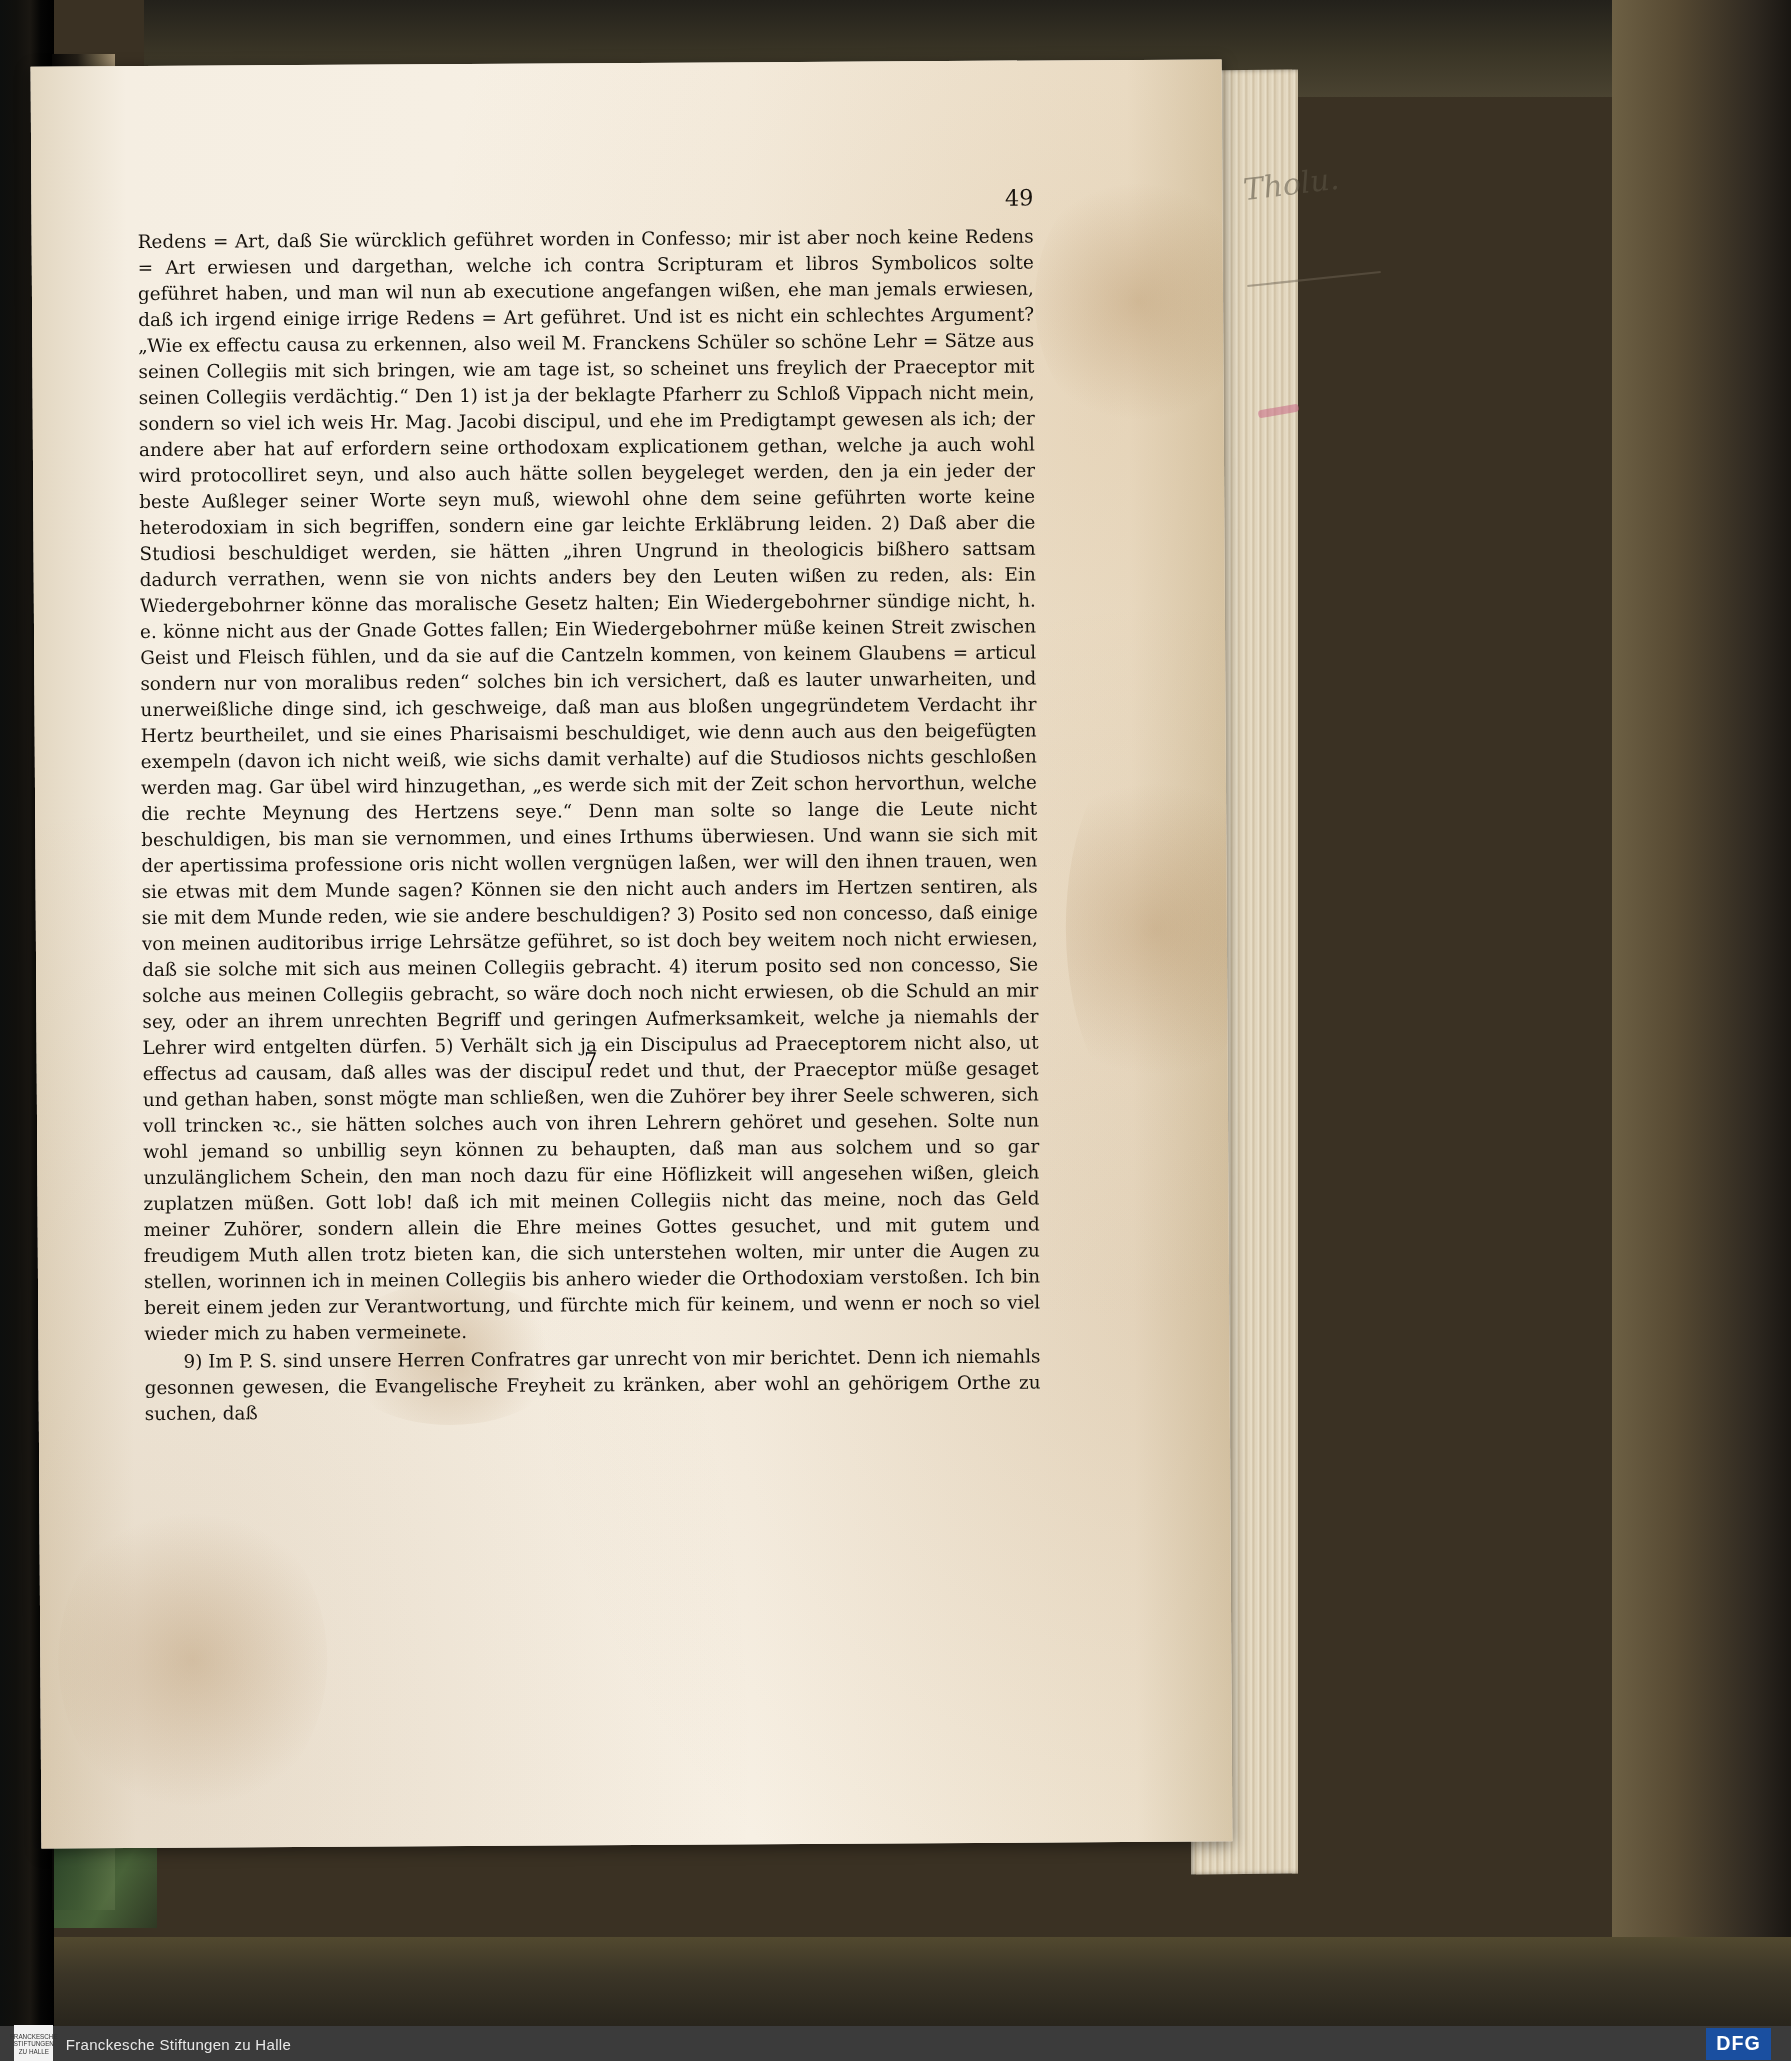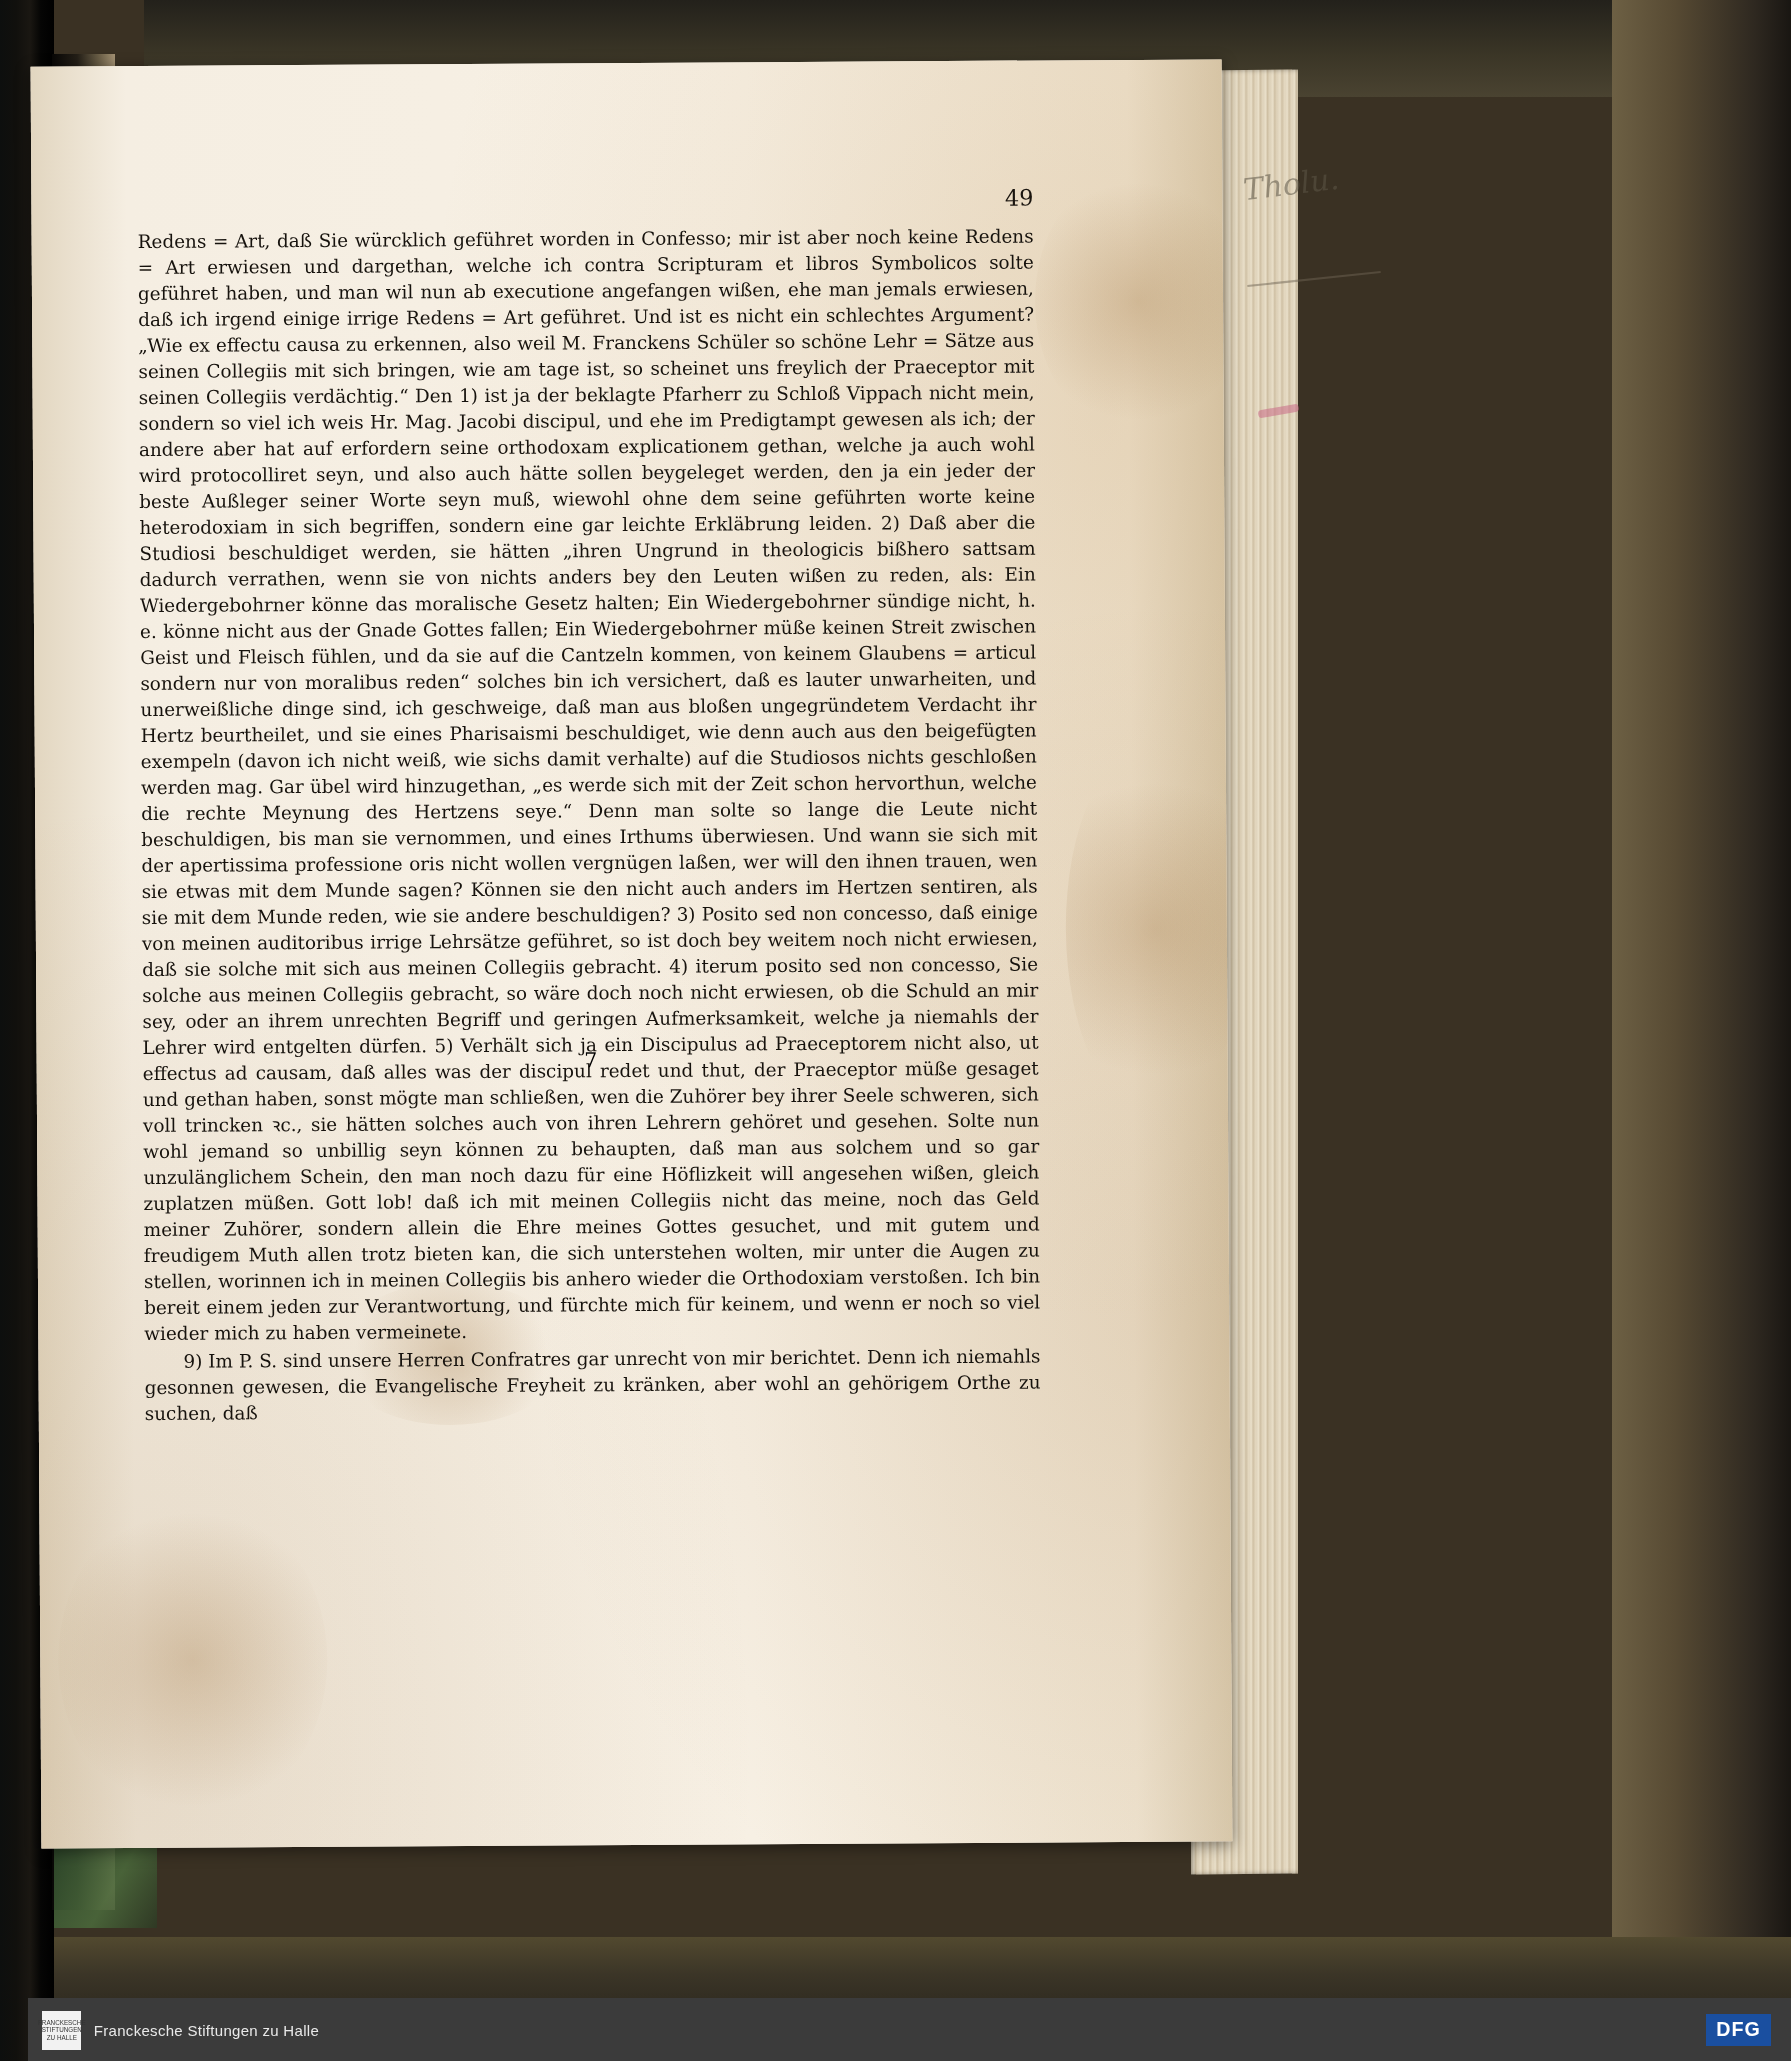--- a/index.html
+++ b/index.html
@@ -173,28 +173,27 @@
     background: #c96a86;
     opacity: .55;
     transform: rotate(-10deg);
     border-radius: 3.6px;
   }
 
   
   .footer-bar {
     position: absolute;
     left: 0; right: 0; bottom: 0;
-    height: 64px;
+    height: 36px;
     background: #3b3b3b;
     display: flex;
     align-items: center;
     color: #e9e9e9;
     font-family: "Liberation Sans", sans-serif;
     font-size: 15px;
-    margin-left: 28px;
   }
   .footer-logo {
     width: 39px; height: 39px;
     margin: 0 12.5px 0 14.3px;
     background: #f2f2f2;
     color: #333;
     display: flex;
     align-items: center;
     justify-content: center;
     font-size: 6.3px;

